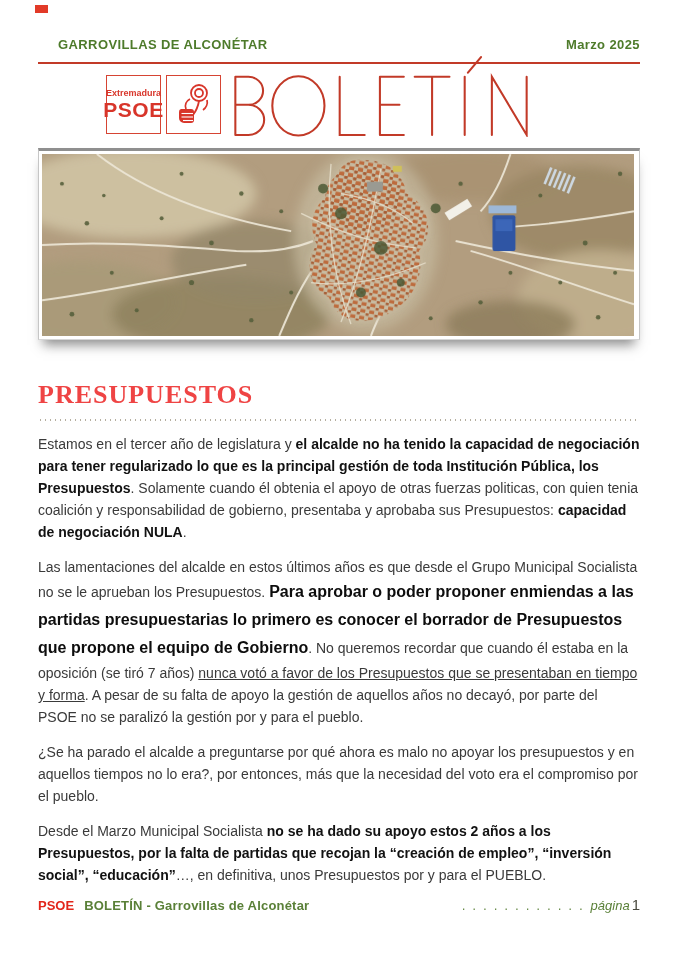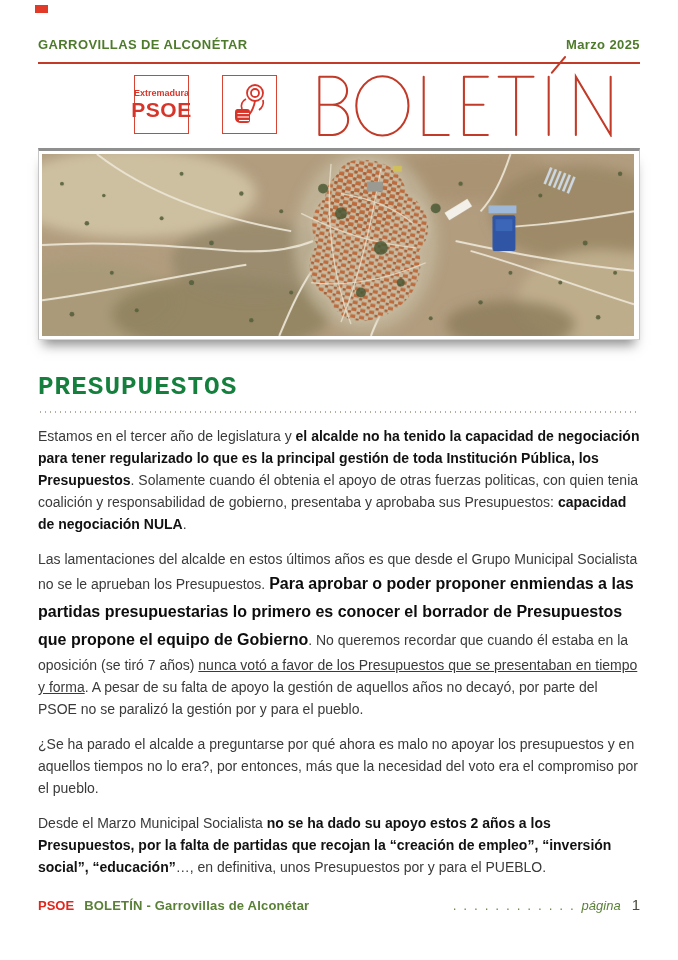--- a/index.html
+++ b/index.html
@@ -12,26 +12,26 @@
     overflow:hidden;
   }
   .content{margin:0 38px;}
 
   
   .corner-mark{position:absolute;left:35px;top:5px;width:13px;height:8px;background:#e23a28;}
 
   
   .hdr{display:flex;justify-content:space-between;align-items:baseline;padding-top:37px;}
   .hdr .loc,.hdr .date{
-    font-size:13px;font-weight:bold;color:#4e7b2b;letter-spacing:.4px;
+    font-size:13px;font-weight:bold;color:#4e7b2b;letter-spacing:.4px;margin-left:20px;
   }
   .rule{border:0;border-top:2px solid #c23a28;margin:10px 0 0 0;}
 
   
-  .masthead{display:flex;align-items:flex-start;margin-top:11px;height:66px;gap:28px;}
+  .masthead{display:flex;align-items:flex-start;margin-top:11px;height:66px;}
   .logo-box{
     width:55px;height:59px;border:1.5px solid #d64433;
     display:flex;flex-direction:column;align-items:center;justify-content:center;
     box-sizing:border-box;
   }
   .logo-box + .logo-box{margin-left:5px;}
   .logo-box .region{font-size:9px;color:#d8352a;font-weight:bold;line-height:11px;}
   .logo-box .party{font-size:21px;color:#d8352a;font-weight:bold;line-height:22px;letter-spacing:.5px;}
   .logo-spacer{width:68px;}
   .wordmark{margin-left:10px;margin-top:-19px;}
@@ -41,23 +41,23 @@
   .photo-frame{
     margin-top:7px;
     border:1px solid #c6c6c6;border-top:3px solid #8f8f8f;border-bottom:1px solid #d6d6d6;
     padding:3px;background:#fff;
     box-shadow:0 10px 11px -5px rgba(50,50,50,.55);
   }
   .photo-frame svg{display:block;}
 
   
   .article-title{
-    margin:32px 0 0 0;
-    font-family:Liberation Mono, monospace;
-    font-size:26px;font-weight:bold;color:#15803d;letter-spacing:1px;
+    margin:40px 0 0 0;
+    font-family:Liberation Serif, serif;
+    font-size:26px;font-weight:bold;color:#ef4444;letter-spacing:1px;
   }
   .dotted-rule{
     height:2px;margin-top:9px;
     background-image:radial-gradient(circle,#b5ae9f 0.9px,transparent 1px);
     background-size:5px 2px;background-repeat:repeat-x;
   }
   .article-body{margin-top:12px;}
   .article-body p{margin:0 0 13px 0;font-size:14px;line-height:22px;color:#3a3a3a;}
   .run-normal{}
   .run-bold{font-weight:bold;color:#121212;}
@@ -66,21 +66,21 @@
 
   
   .footer{
     position:absolute;left:38px;right:38px;bottom:47px;
     display:flex;align-items:baseline;font-size:13px;
   }
   .footer .f-party{color:#e2261b;font-weight:bold;margin-right:10px;}
   .footer .f-title{color:#5a8038;font-weight:bold;letter-spacing:.2px;margin-top:23px;}
   .footer .f-right{margin-left:auto;display:flex;align-items:baseline;}
   .footer .f-dots{color:#5a8038;font-size:12px;letter-spacing:2px;margin-right:6px;}
-  .footer .f-pagword{color:#5a8038;font-style:italic;font-size:13px;margin-right:11px;}
+  .footer .f-pagword{color:#5a8038;font-style:italic;font-size:13px;margin-right:2px;}
   .footer .f-pagenum{color:#4a4a40;font-size:15px;}
 </style>
 </head>
 <body>
 
 <div class="page">
 
   <div class="corner-mark"></div>
 
   <div class="content">

